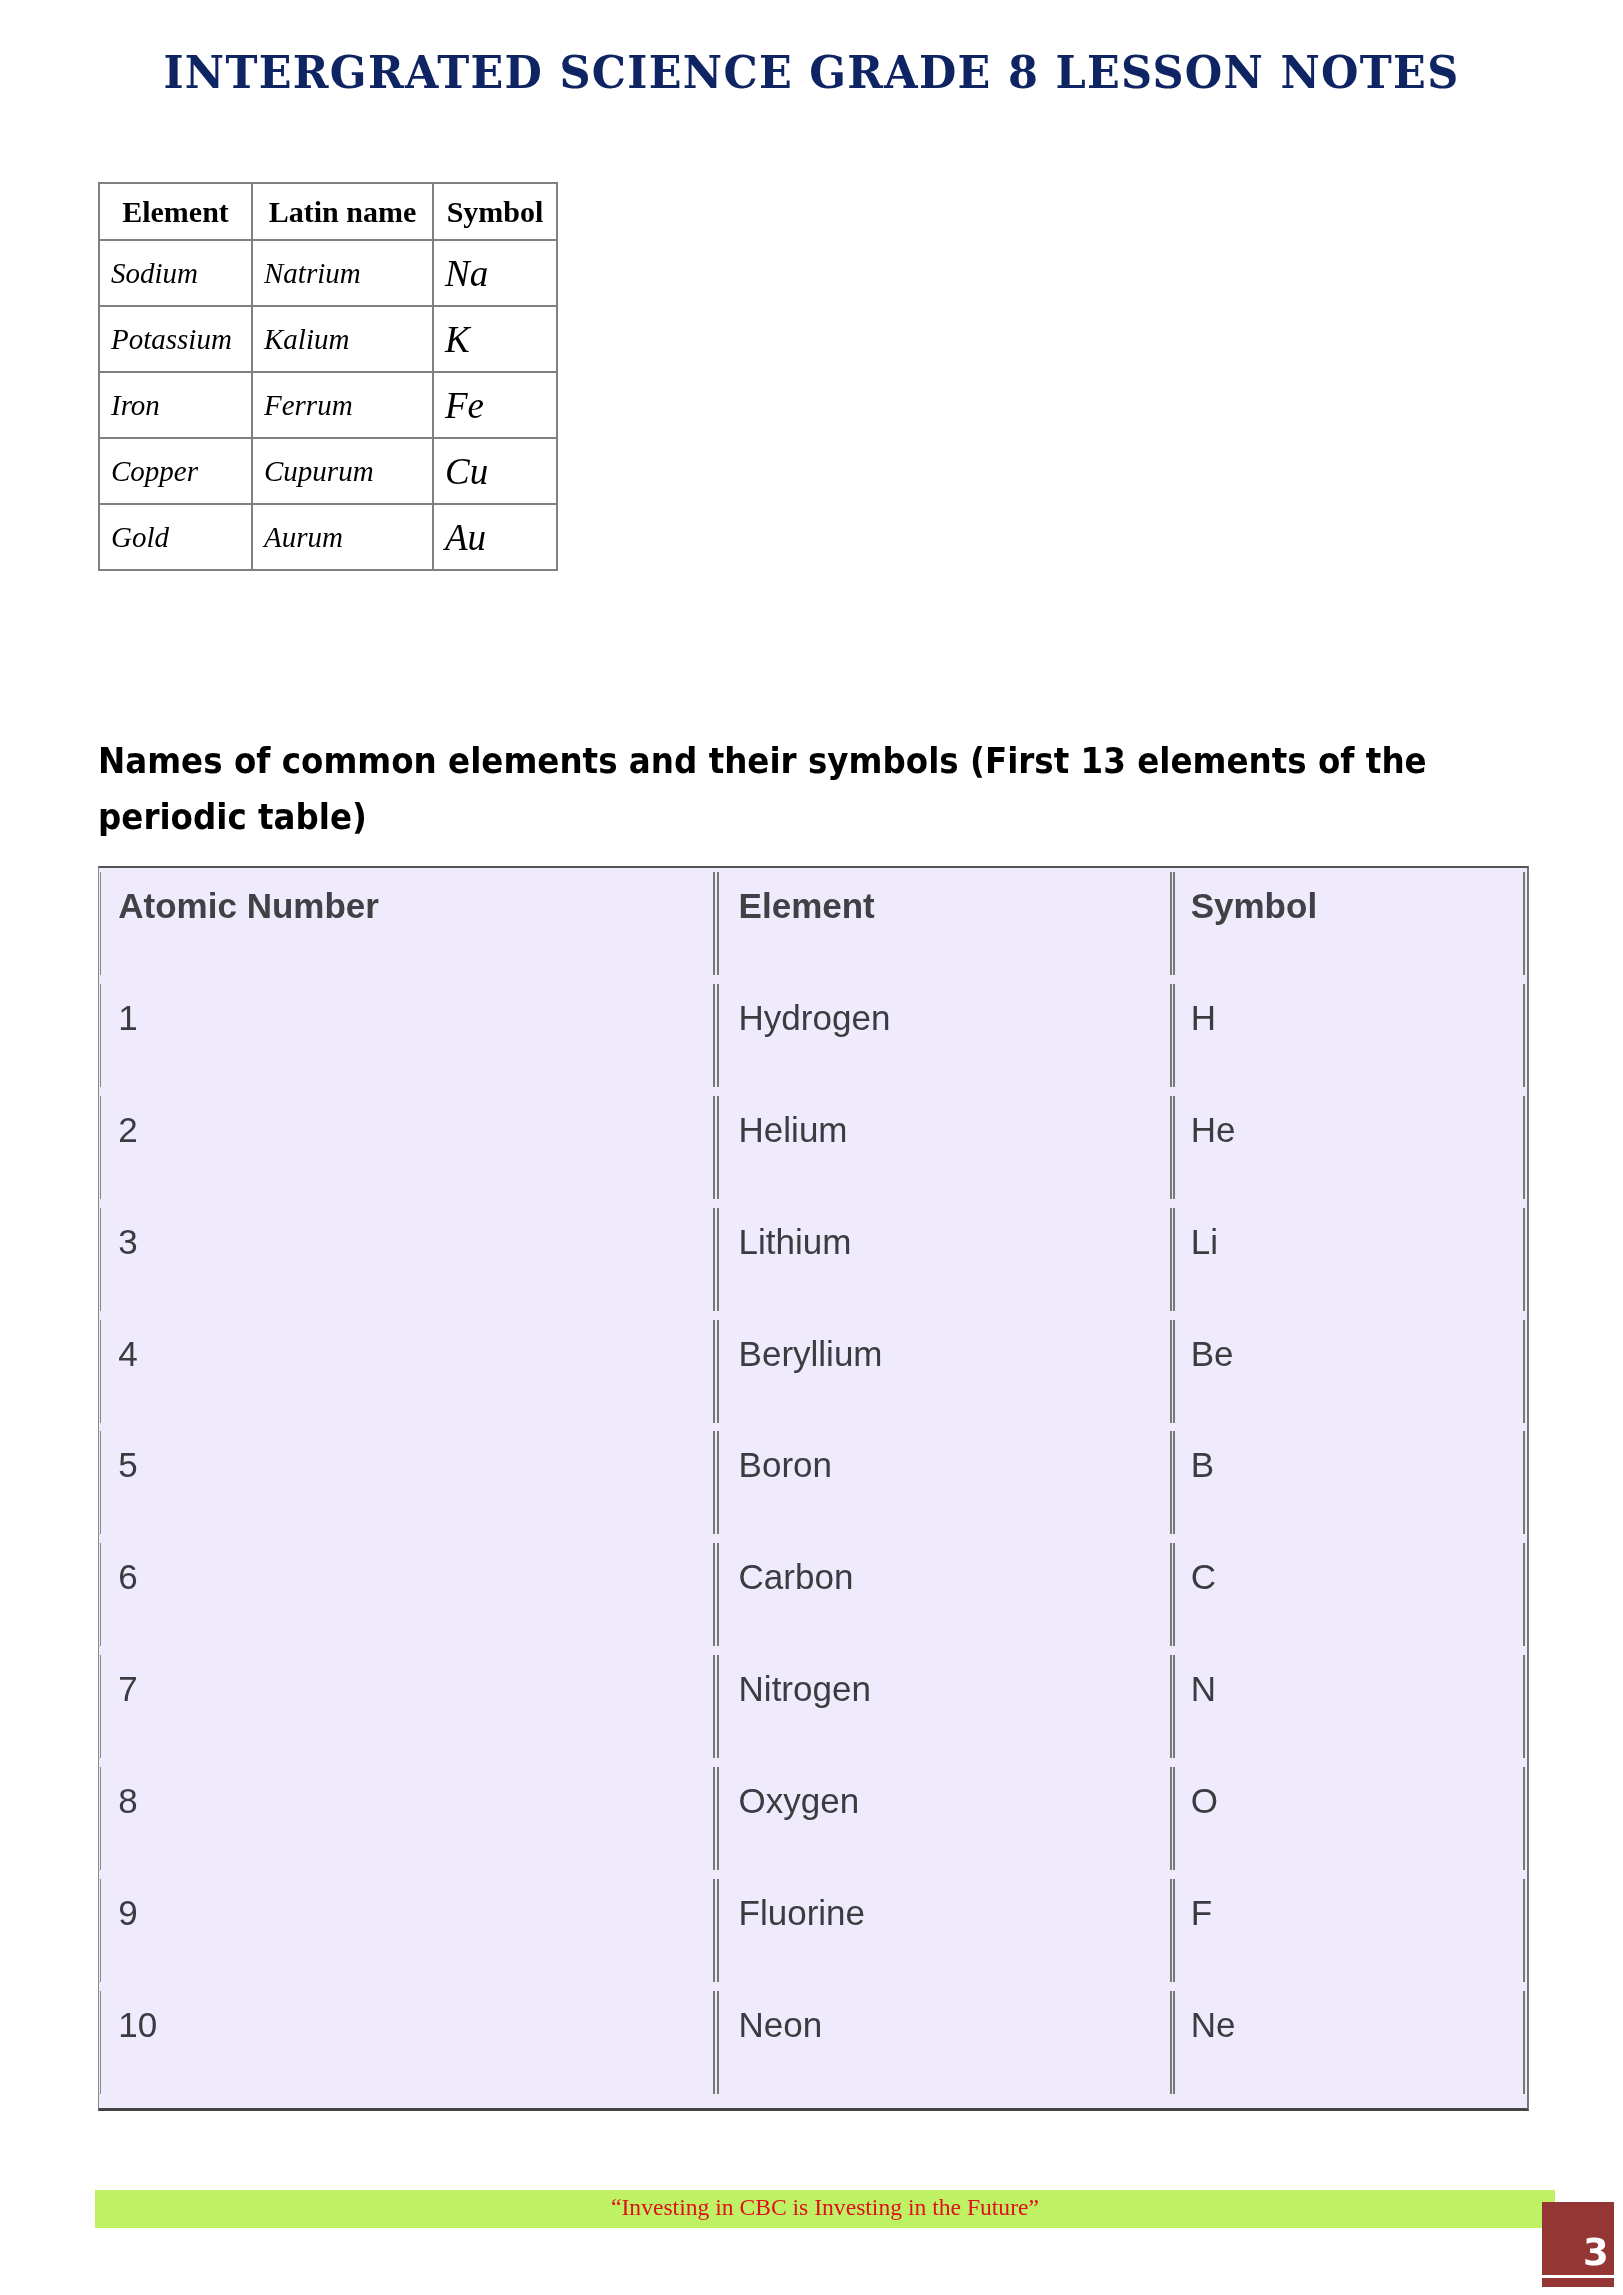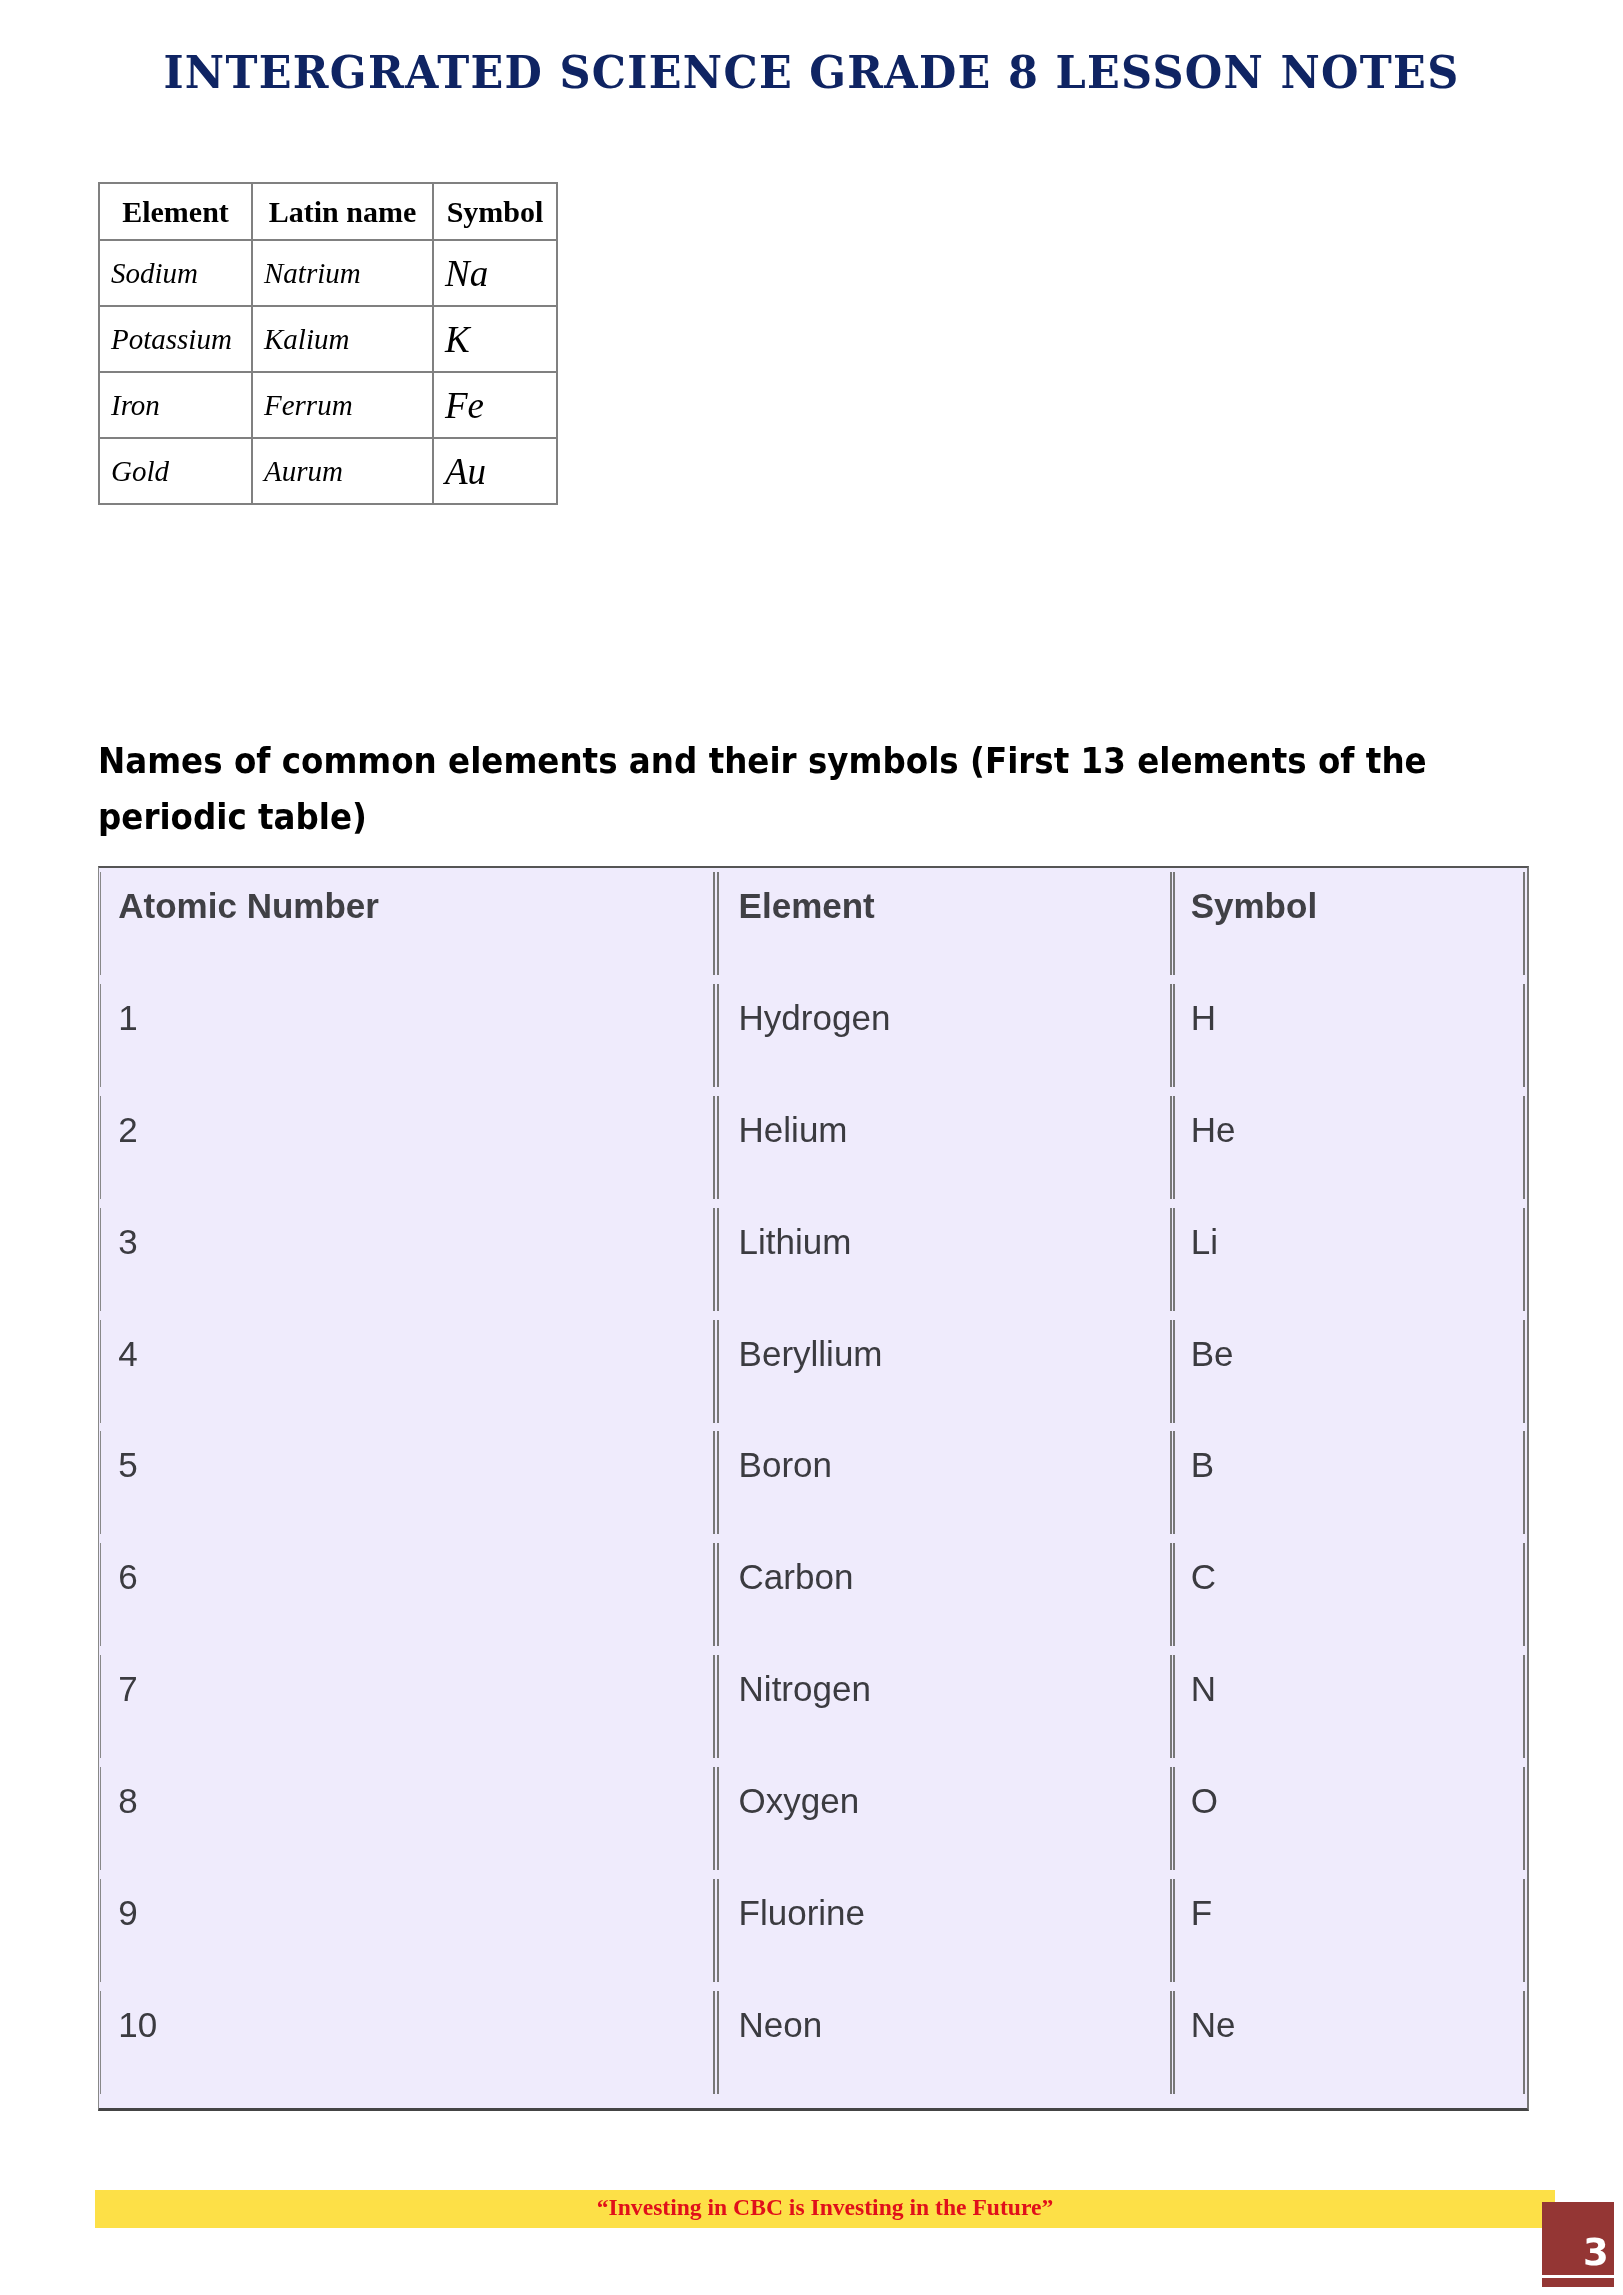--- a/index.html
+++ b/index.html
@@ -42,21 +42,21 @@
     font-family:"Liberation Sans", sans-serif; font-size:35px; color:#3b3b40;
     box-sizing:border-box; padding-top:14.4px; padding-left:17px;
   }
   .pcell.c1 { left:1.3px; width:615px; border-left:1.3px solid #888; }
   .pcell.c2 { left:618px; width:455px; padding-left:19.6px; }
   .pcell.c3 { left:1074px; width:352px; padding-left:15.7px; }
   .prow.header .pcell { font-weight:bold; color:#404045; }
 
   .footer-bar {
     position:absolute; left:95px; top:2190px; width:1460px; height:38px;
-    background:#fde047; text-align:center;font-weight:bold;
+    background:#bef264; text-align:center;
   }
   .footer-text {
     font-family:"Liberation Serif", serif; font-size:23.6px; color:#e0101a; line-height:35px;
   }
   .page-box {
     position:absolute; left:1542px; top:2202px; width:72px; height:73px; background:#943634;
   }
   .page-num {
     position:absolute; right:5.2px; bottom:3.9px; font-family:"DejaVu Sans", sans-serif;
     font-weight:bold; font-size:37px; color:#fff; line-height:37px;
@@ -89,20 +89,25 @@
   </tr>
   <tr>
     <td>Potassium</td>
     <td>Kalium</td>
     <td class="sym">K</td>
   </tr>
   <tr>
     <td>Iron</td>
     <td>Ferrum</td>
     <td class="sym">Fe</td>
+  </tr>
+  <tr>
+    <td>Copper</td>
+    <td>Cupurum</td>
+    <td class="sym">Cu</td>
   </tr>
   <tr>
     <td>Gold</td>
     <td>Aurum</td>
     <td class="sym">Au</td>
   </tr>
 </tbody>
   </table>
 
 <div class="heading">

